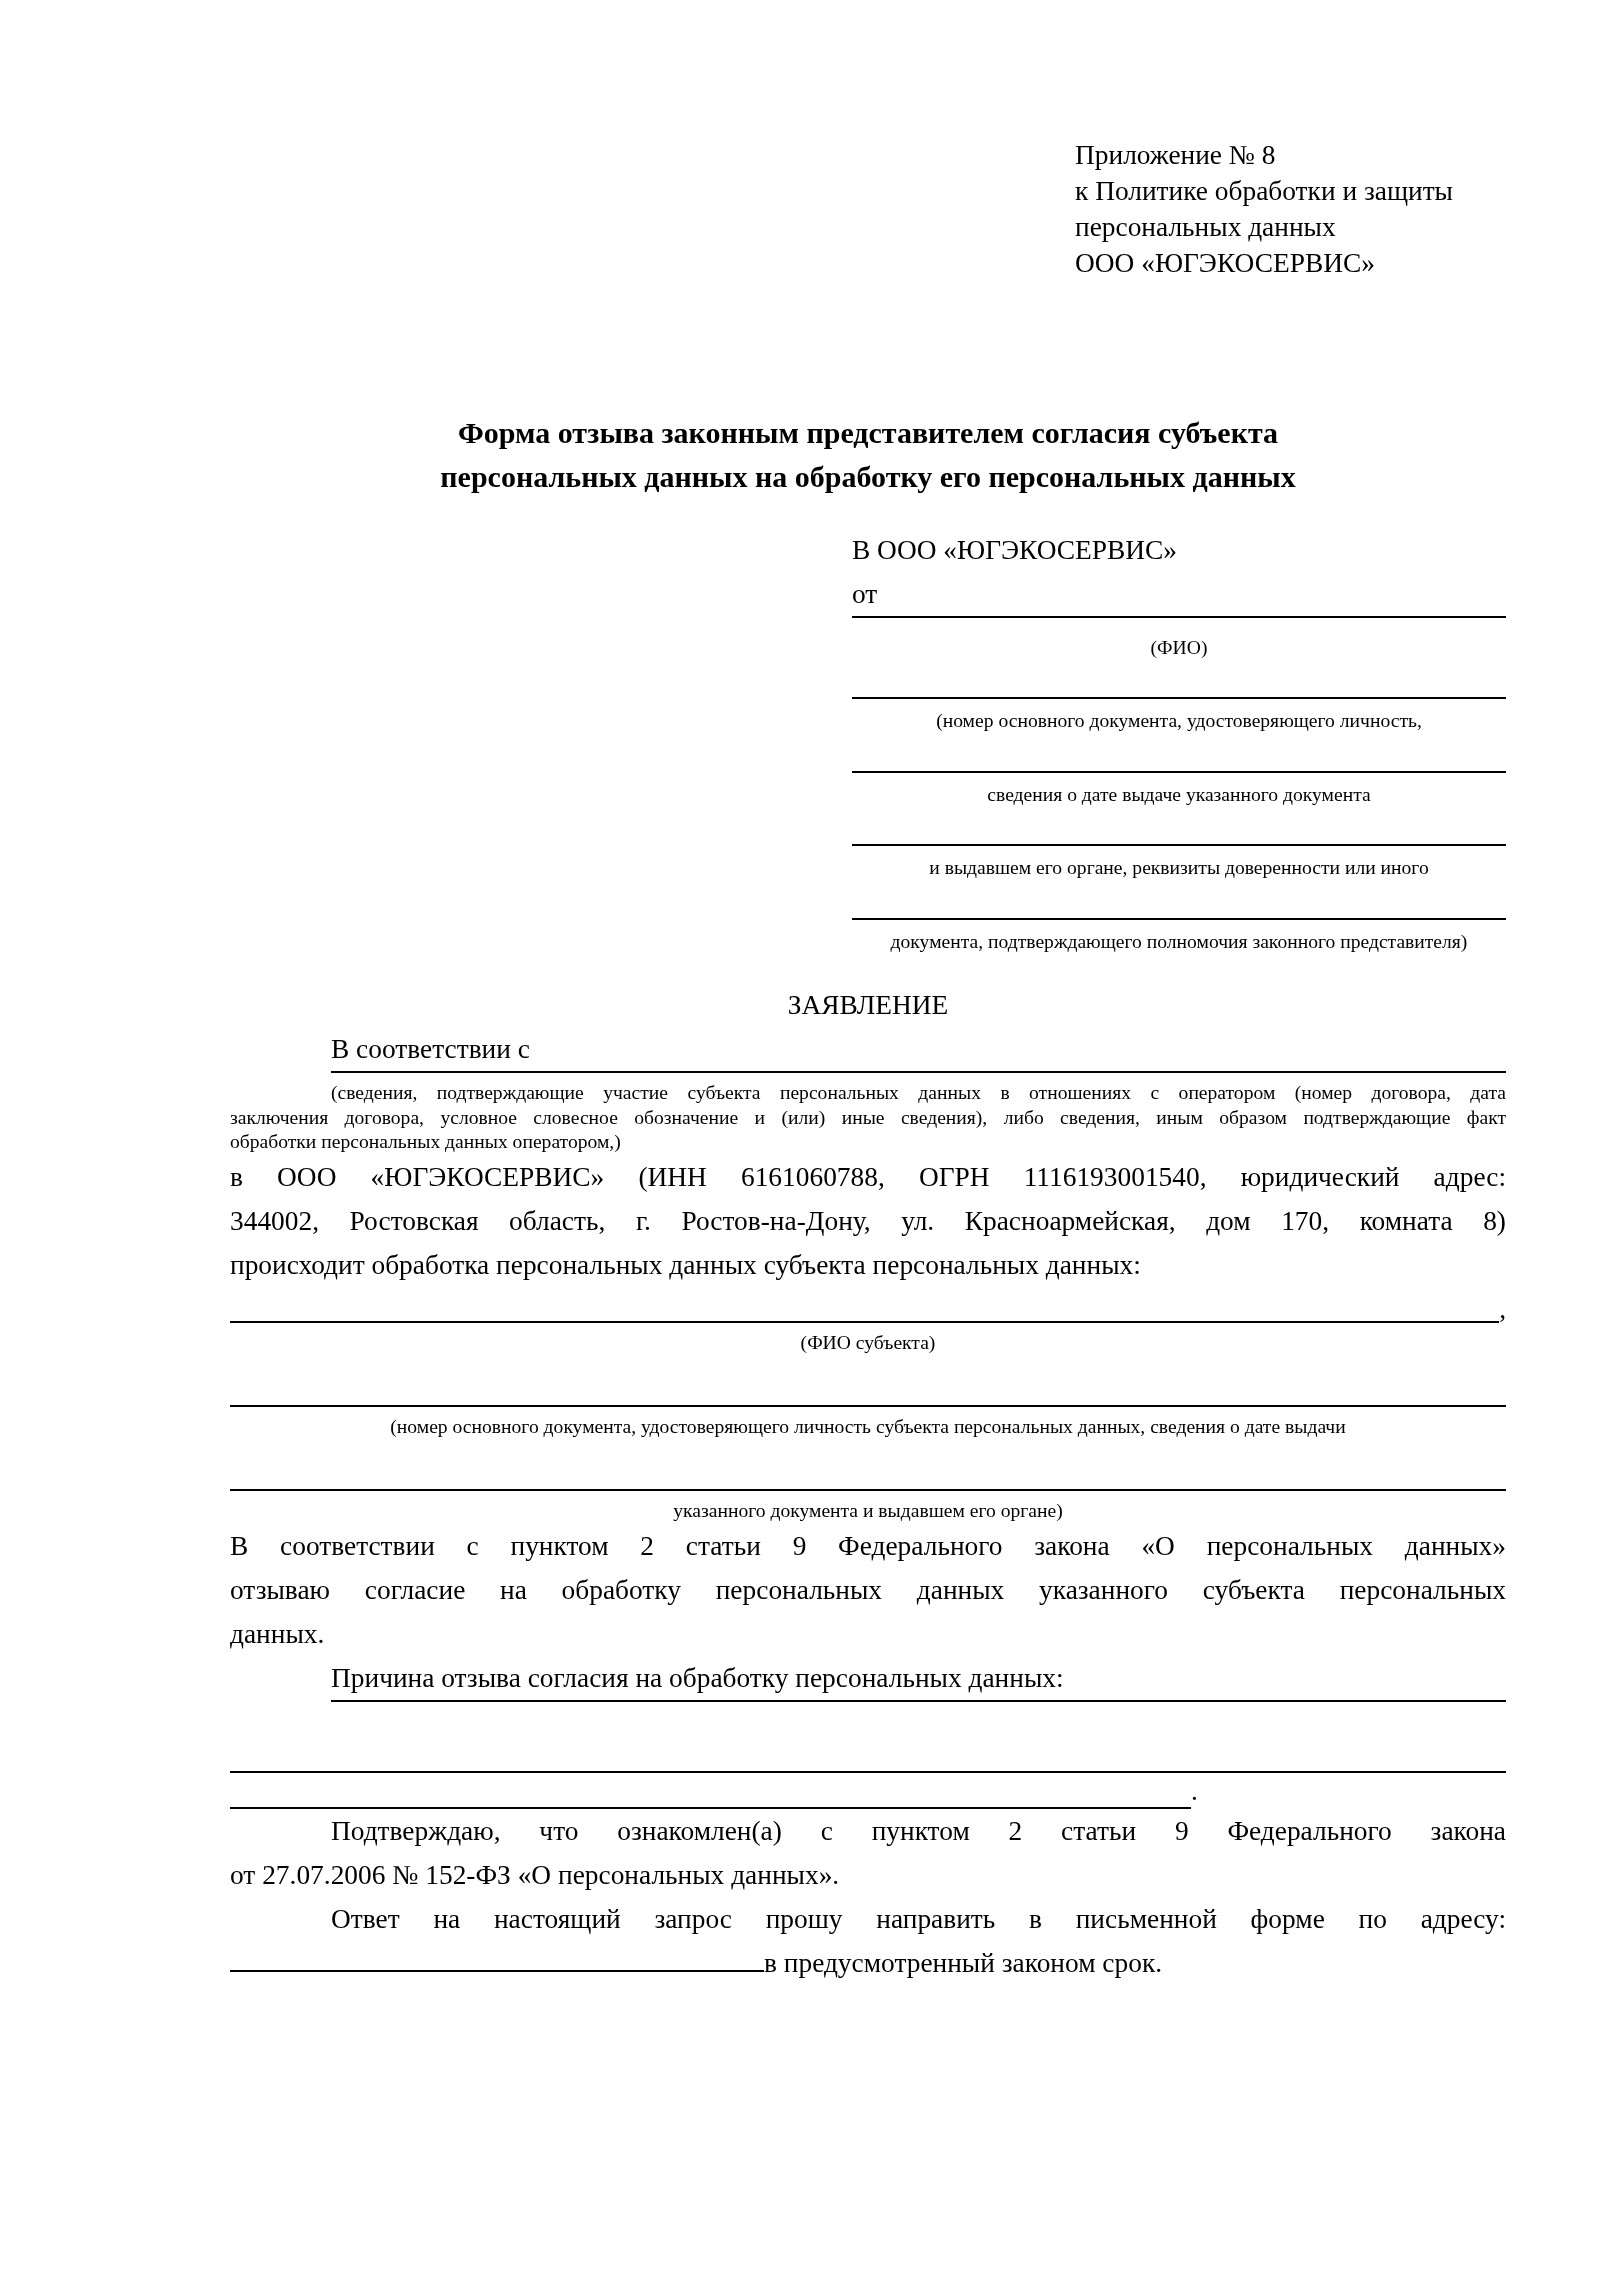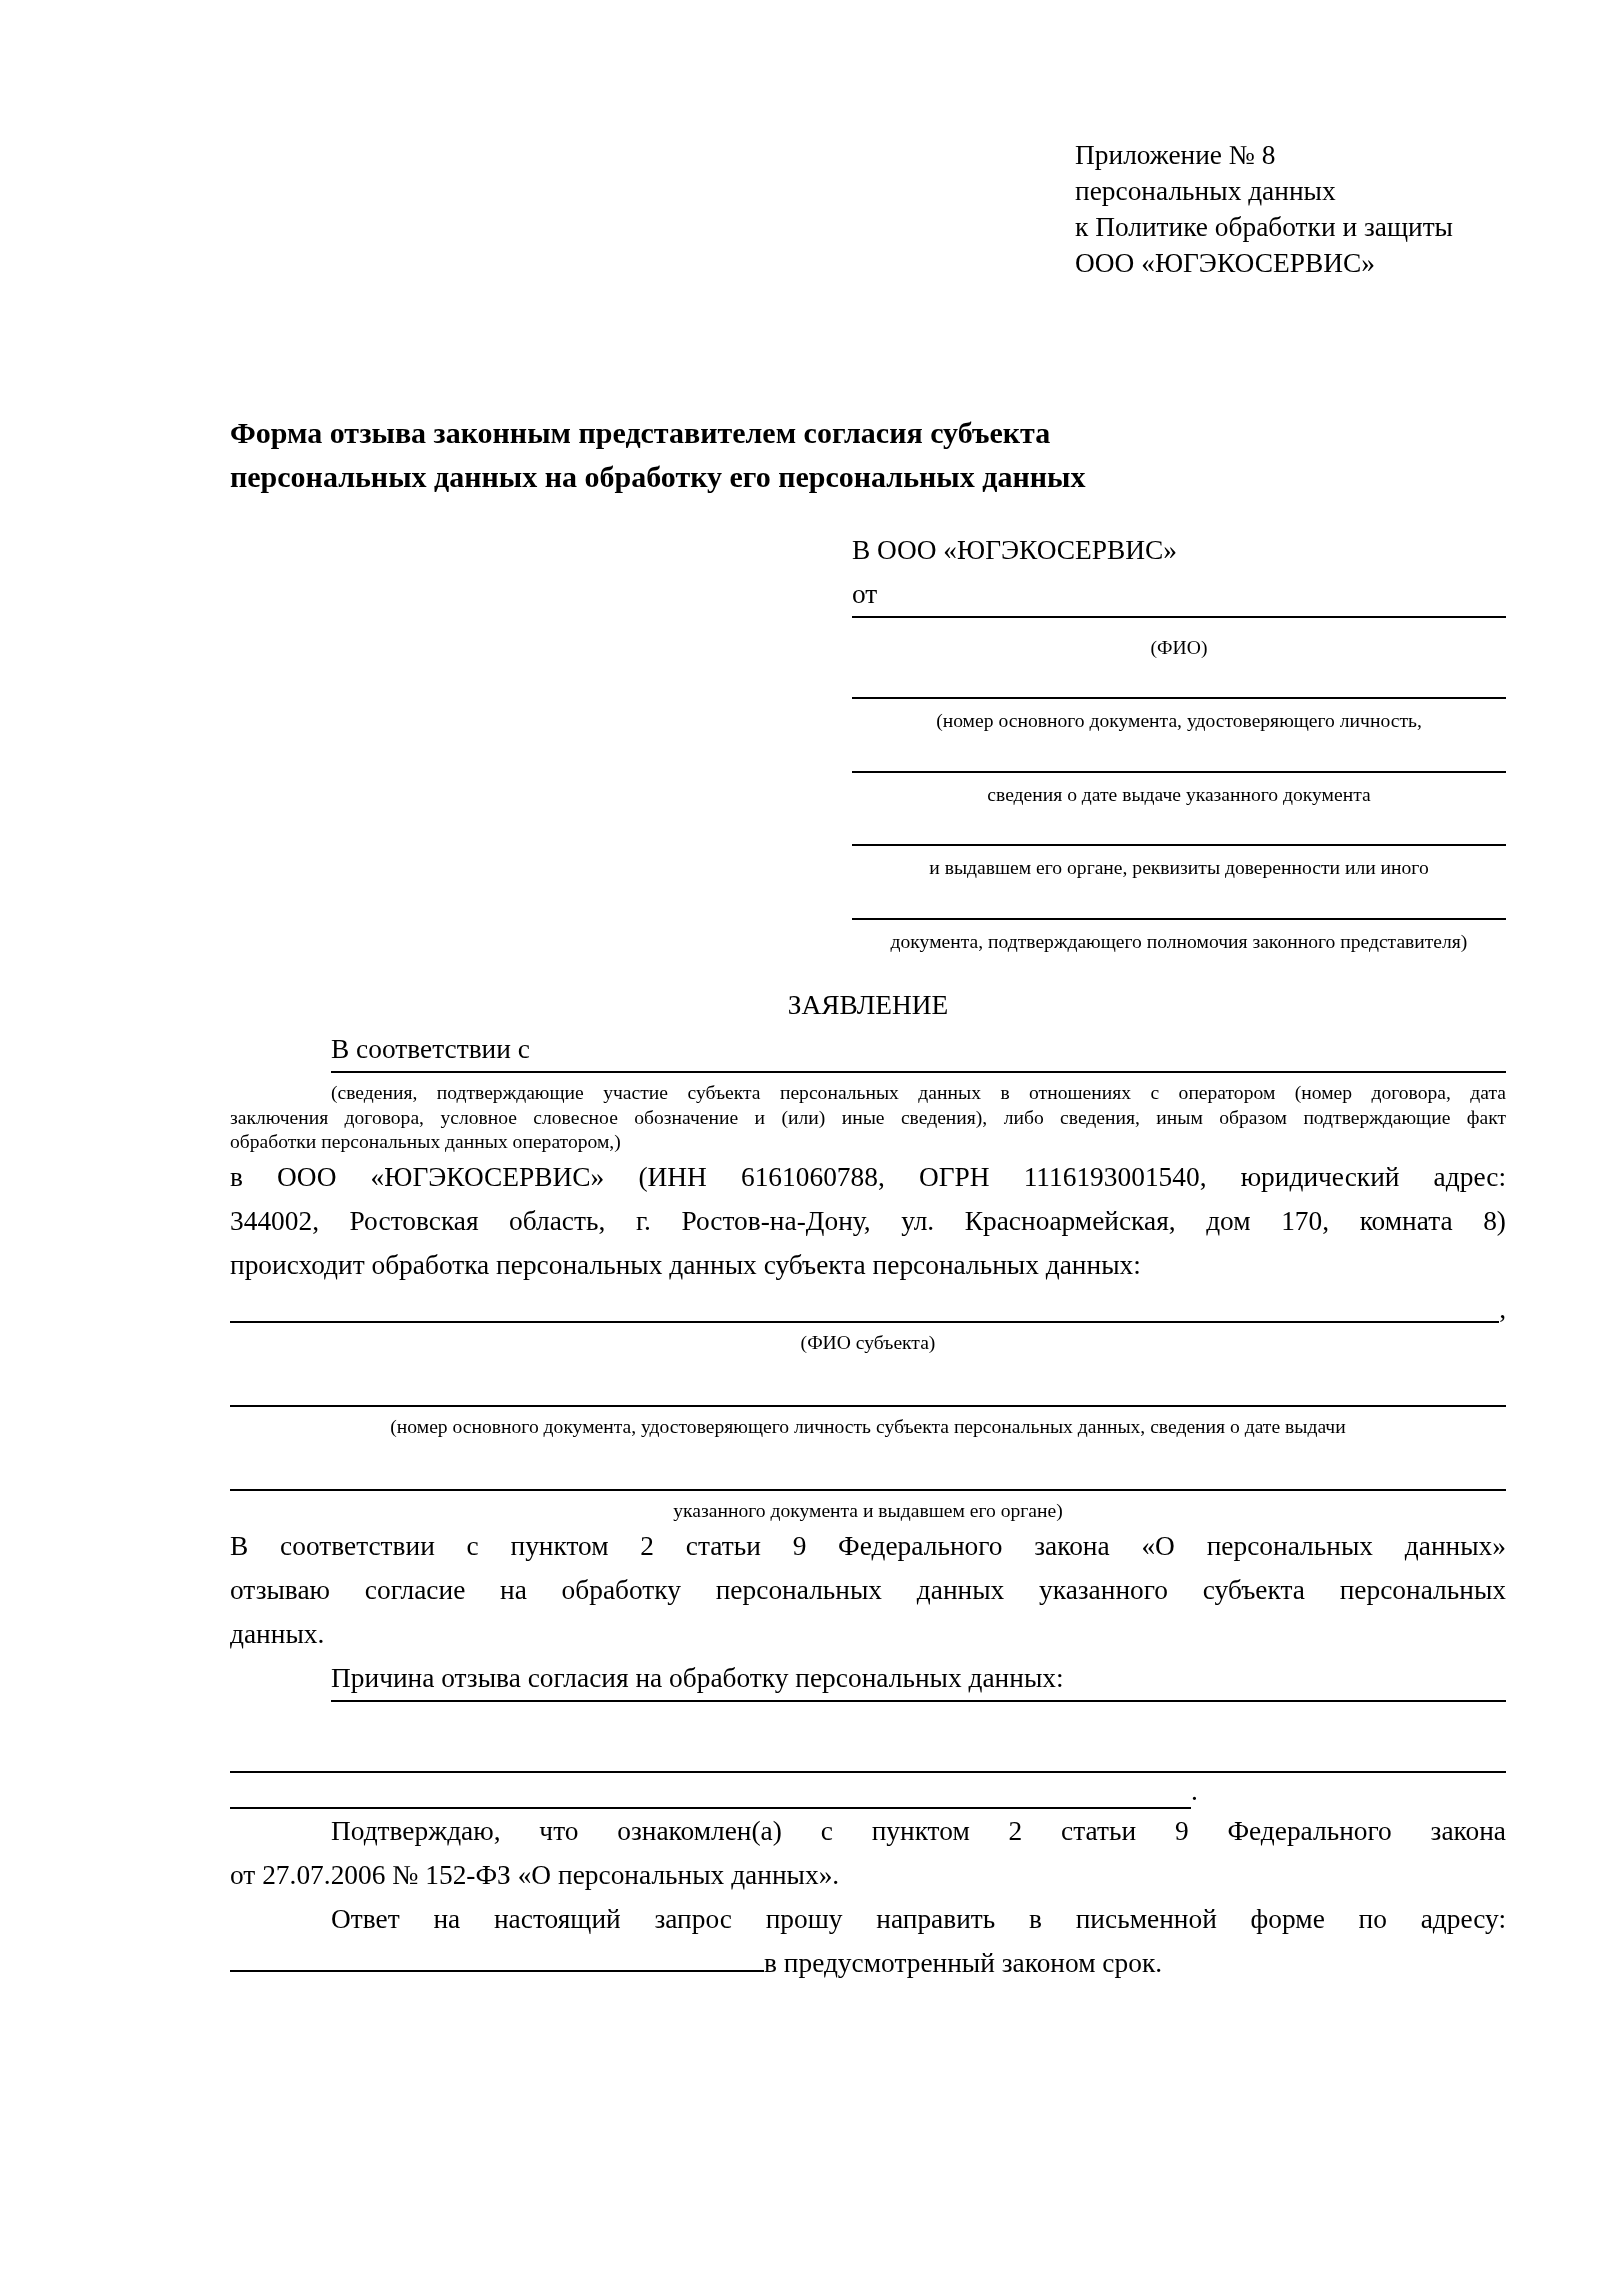--- a/index.html
+++ b/index.html
@@ -28,21 +28,21 @@
   .fill { flex: 1; border-bottom: 2px solid #000; margin-bottom: 7.8px; }
   .rule { border-bottom: 2px solid #000; }
   
   .appendix {
     margin-left: 845px;
     font-size: 27.4px;
     line-height: 36px;
   }
   .doc-title {
     margin-top: 130px;
-    text-align: left;
+    text-align: center;
     font-weight: bold;
     font-size: 30px;
     line-height: 44px;
   }
   .addressee {
     margin-top: 29px;
     margin-left: 622px; 
     width: 654px;
   }
   .addressee .org { font-size: 27.4px; line-height: 44px; }
@@ -70,22 +70,22 @@
     line-height: 44px;
   }
 </style>
 </head>
 <body>
 
 <div class="page">
 
   <div class="appendix">
     <div>Приложение № 8</div>
+    <div>к Политике обработки и защиты</div>
     <div>персональных данных</div>
-    <div>к Политике обработки и защиты</div>
     <div>ООО «ЮГЭКОСЕРВИС»</div>
   </div>
 
   <div class="doc-title">
     <div>Форма отзыва законным представителем согласия субъекта</div>
     <div>персональных данных на обработку его персональных данных</div>
   </div>
 
   <div class="addressee">
     <div class="org">В ООО «ЮГЭКОСЕРВИС»</div>

